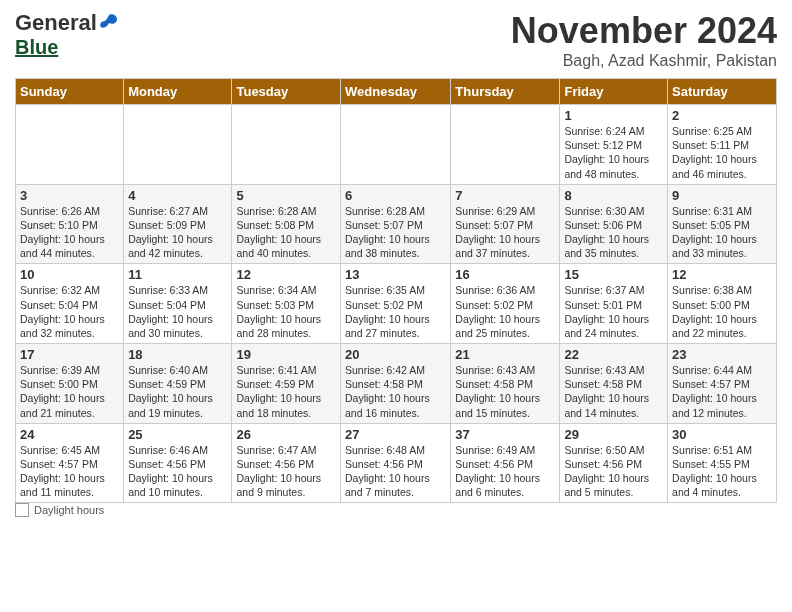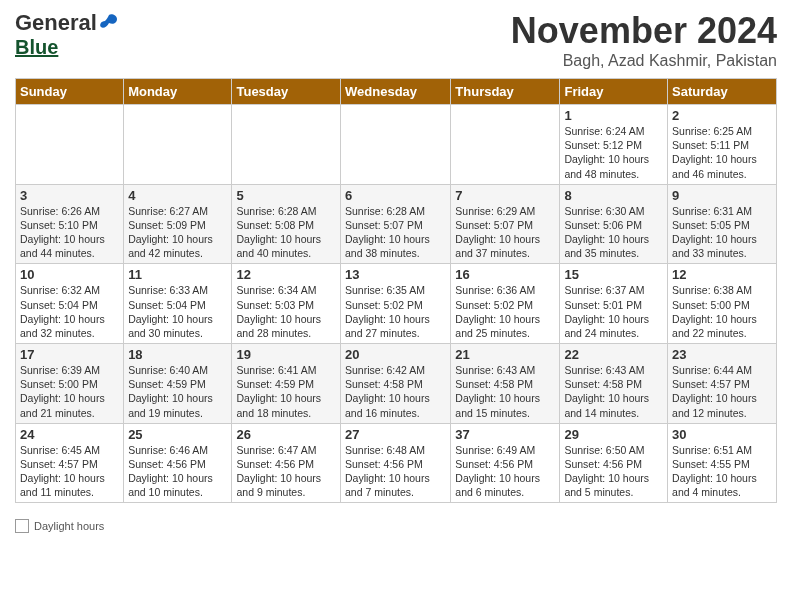--- a/index.html
+++ b/index.html
@@ -72,21 +72,21 @@
       font-size: 10.5px;
       color: #333;
       line-height: 1.35;
     }
     .empty-cell {
       background: #fff !important;
     }
     .footer {
       display: flex;
       align-items: center;
-      margin-top: 16px;
+      margin-top: 0;
       font-size: 11px;
       color: #555;
     }
     .footer-box {
       width: 14px;
       height: 14px;
       background: #fff;
       border: 1px solid #999;
       margin-right: 5px;
       display: inline-block;

